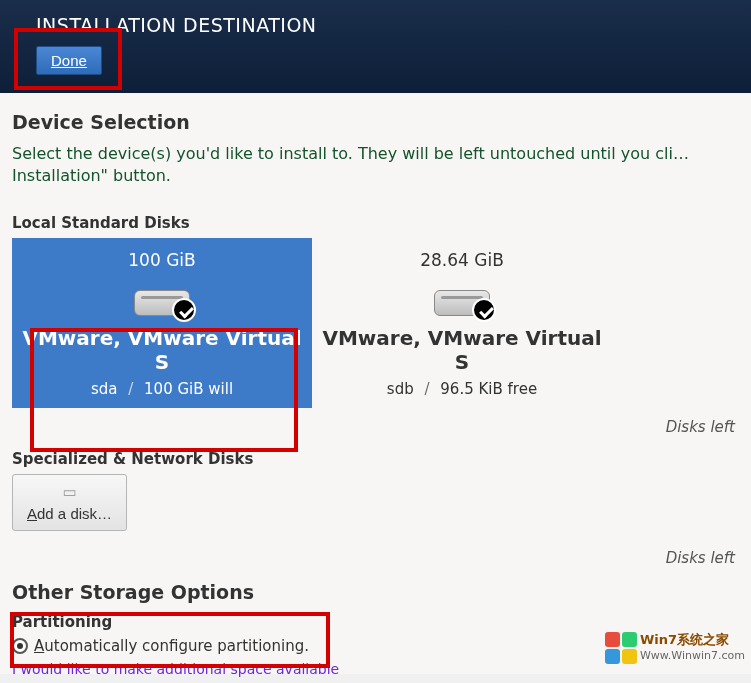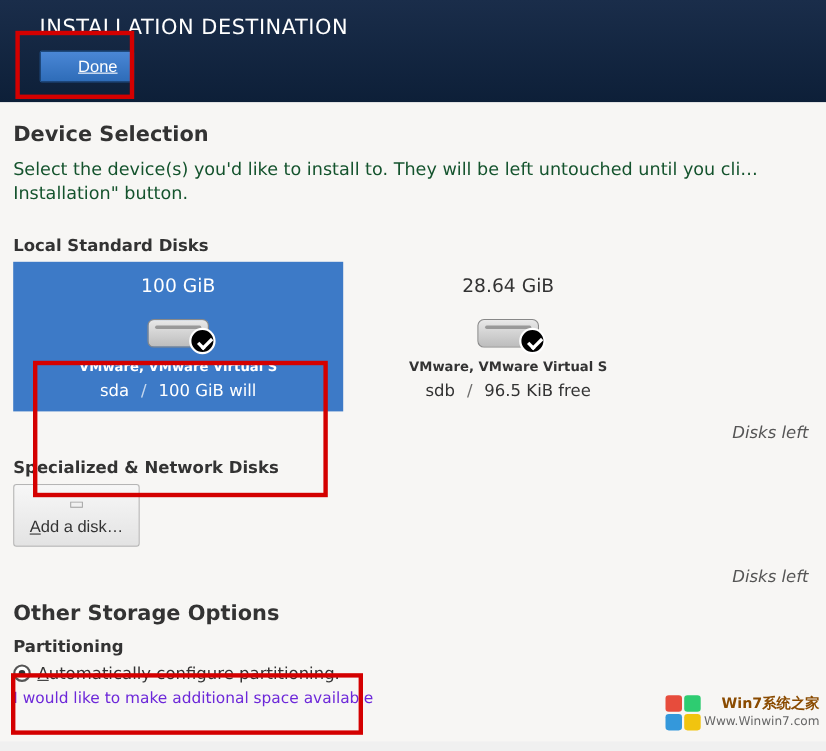--- a/index.html
+++ b/index.html
@@ -28,21 +28,21 @@
     background: #3d7ac7;
     background: linear-gradient(180deg, #4a87d6 0%, #2e6cb8 100%);
     color: #fff;
     border: 1px solid #1e4d85;
     padding: 5px 14px;
     font-size: 15px;
     cursor: pointer;
     margin-left: 12px;
     border-radius: 2px;
   }
-  .done-btn .u { text-decoration: underline; margin-left: 20px; }
+  .done-btn .u { text-decoration: underline; }
   .hl-done {
     position: absolute;
     left: 14px;
     top: 28px;
     width: 108px;
     height: 62px;
     border: 4px solid #d40000;
     pointer-events: none;
   }
   .content {
@@ -114,21 +114,21 @@
   }
   .disk-ico .check::after {
     content: "";
     position: absolute;
     left: 6px; top: 7px;
     width: 10px; height: 5px;
     border-left: 3px solid #fff;
     border-bottom: 3px solid #fff;
     transform: rotate(-45deg);
   }
-  .disk-name { font-size: 12px; font-weight: bold; margin-bottom: 6px; }
+  .disk-name { font-size: 20px; font-weight: bold; margin-bottom: 6px; }
   .disk.selected .disk-name { color: #fff; }
   .disk-free { font-size: 15px; }
   .disk-free .sep { margin: 0 6px; opacity: 0.7; }
   .hl-disk1 {
     position: absolute;
     left: 30px;
     top: 235px;
     width: 268px;
     height: 124px;
     border: 4px solid #d40000;
@@ -199,21 +199,21 @@
   }
   .cut-text {
     color: #6d28d9;
     font-size: 14px;
     margin-top: 6px;
   }
   .watermark {
     position: absolute;
     right: 6px;
     bottom: 12px;
-    text-align: right;
+    text-align: left;
     pointer-events: none;
     display: flex;
     align-items: center;
     gap: 1px;
   }
   .wm-logo {
     width: 34px; height: 30px; position: relative;
   }
   .wm-logo .q { position:absolute; width:15px; height:15px; border-radius:3px; }
   .wm-logo .r { background:#e74c3c; left:0; top:0; }

